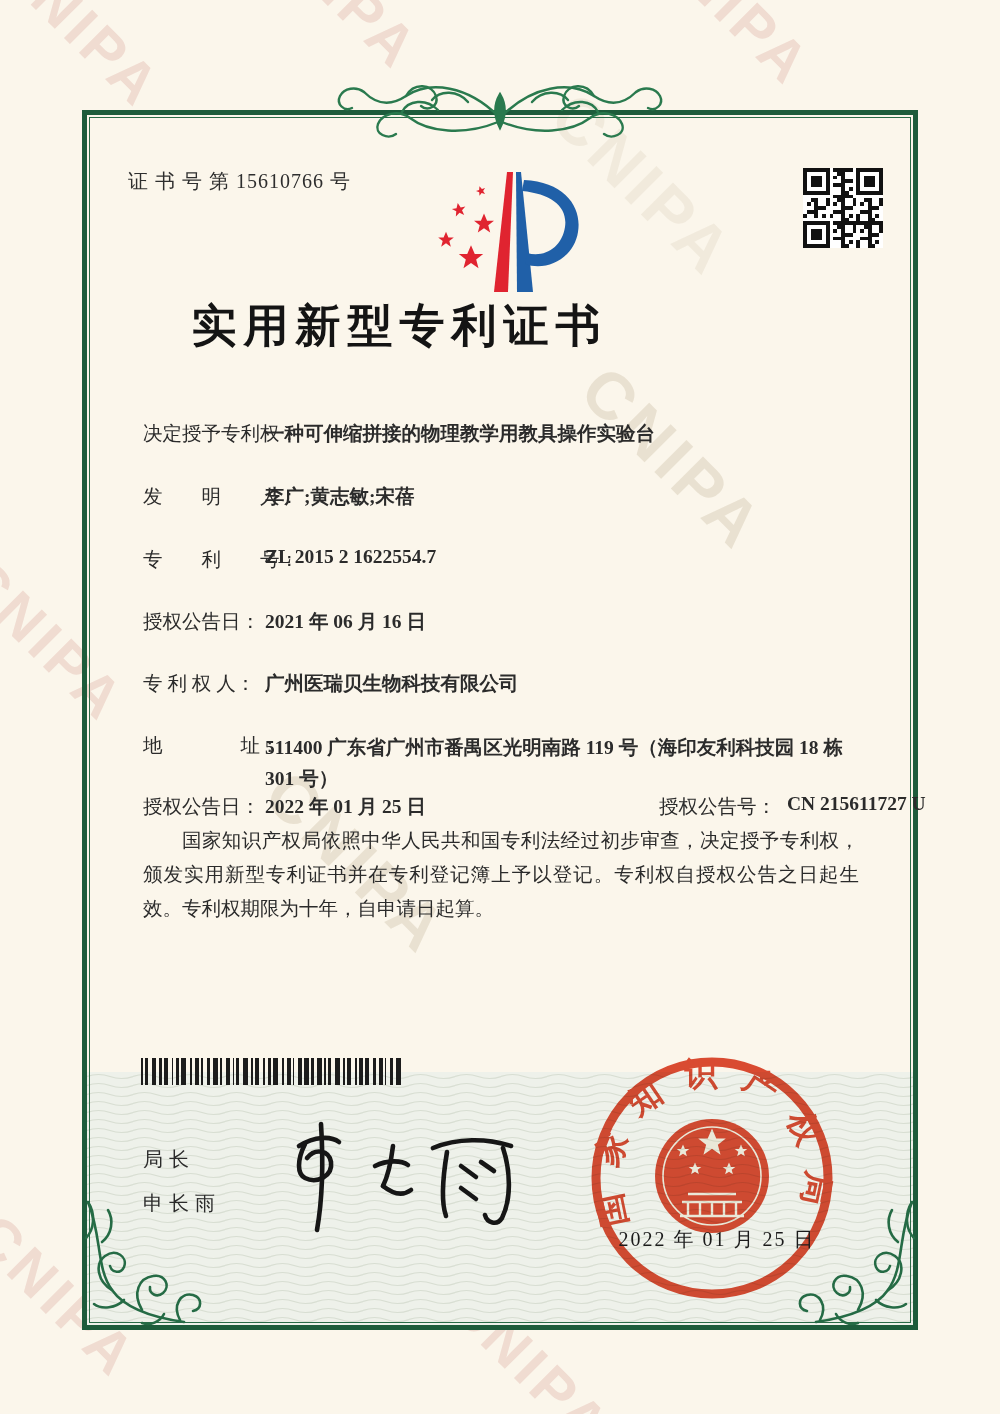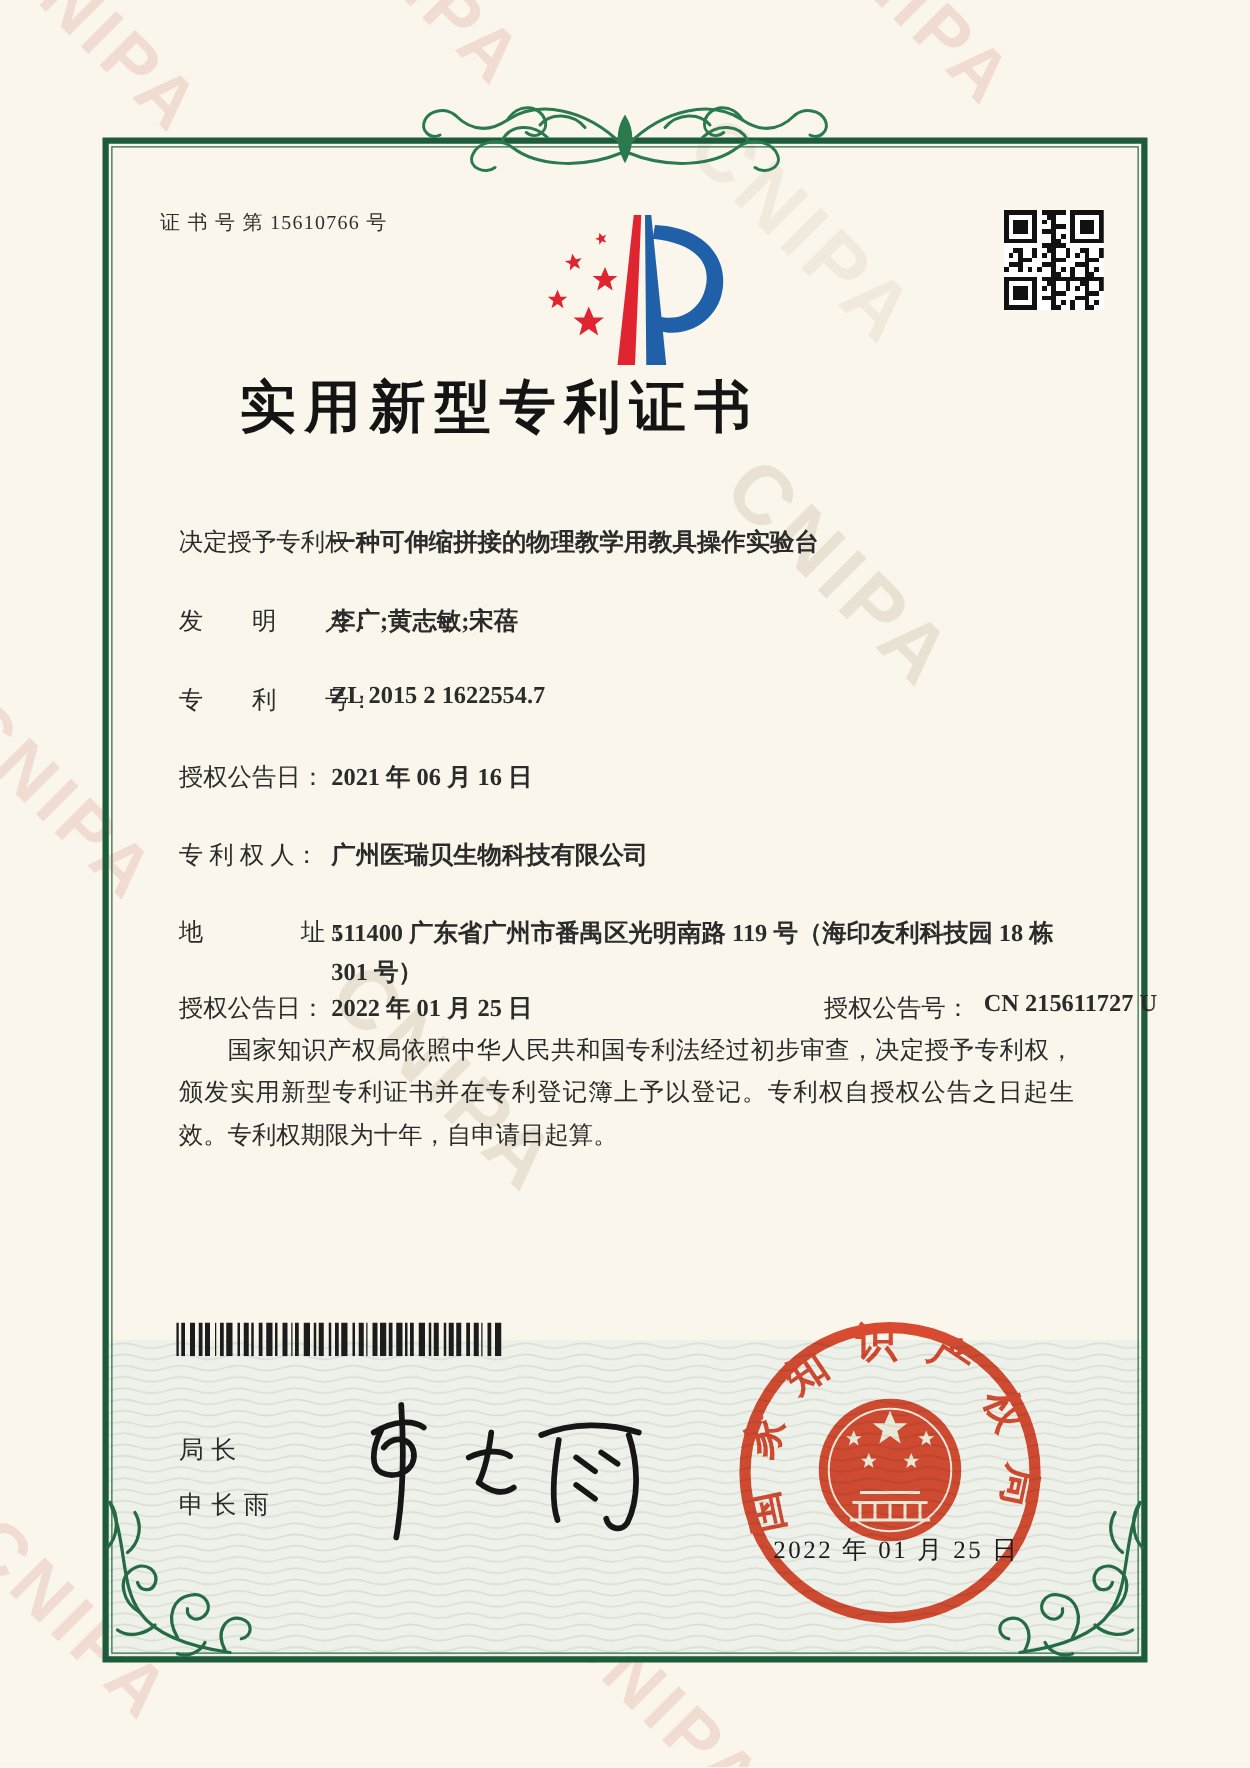--- a/index.html
+++ b/index.html
@@ -16,21 +16,21 @@
   .wave-zone{position:absolute;left:87px;top:1072px;}
 
   
   .border-frame{position:absolute;left:82px;top:110px;width:826px;height:1210px;
       border:5px solid #1d5c3b;}
   .border-frame::before{content:"";position:absolute;inset:2px;border:1.5px solid #2a6b47;}
 
   .flourish{position:absolute;}
 
   
-  .cert-no{position:absolute;left:128px;top:168px;font-size:16px;color:#2e2e2e;letter-spacing:1px;}
+  .cert-no{position:absolute;left:128px;top:168px;font-size:20px;color:#2e2e2e;letter-spacing:1px;}
   .title{position:absolute;left:0;top:296px;width:799px;text-align:center;font-size:45px;
       font-weight:bold;color:#141414;letter-spacing:7px;}
   .frow{position:absolute;left:143px;font-size:19.5px;color:#2b2b2b;}
   .flabel{position:absolute;left:0;top:0;white-space:nowrap;}
   .fvalue{position:absolute;left:122px;top:0;width:600px;font-weight:bold;}
   .fvalue.wide{width:592px;}
   .frow2{position:absolute;left:516px;top:0;}
   .frow2 .fvalue{left:128px;width:240px;white-space:nowrap;}
   .body-text{position:absolute;left:143px;top:824px;width:716px;font-size:19.5px;line-height:34px;
       color:#2b2b2b;text-align:justify;}

